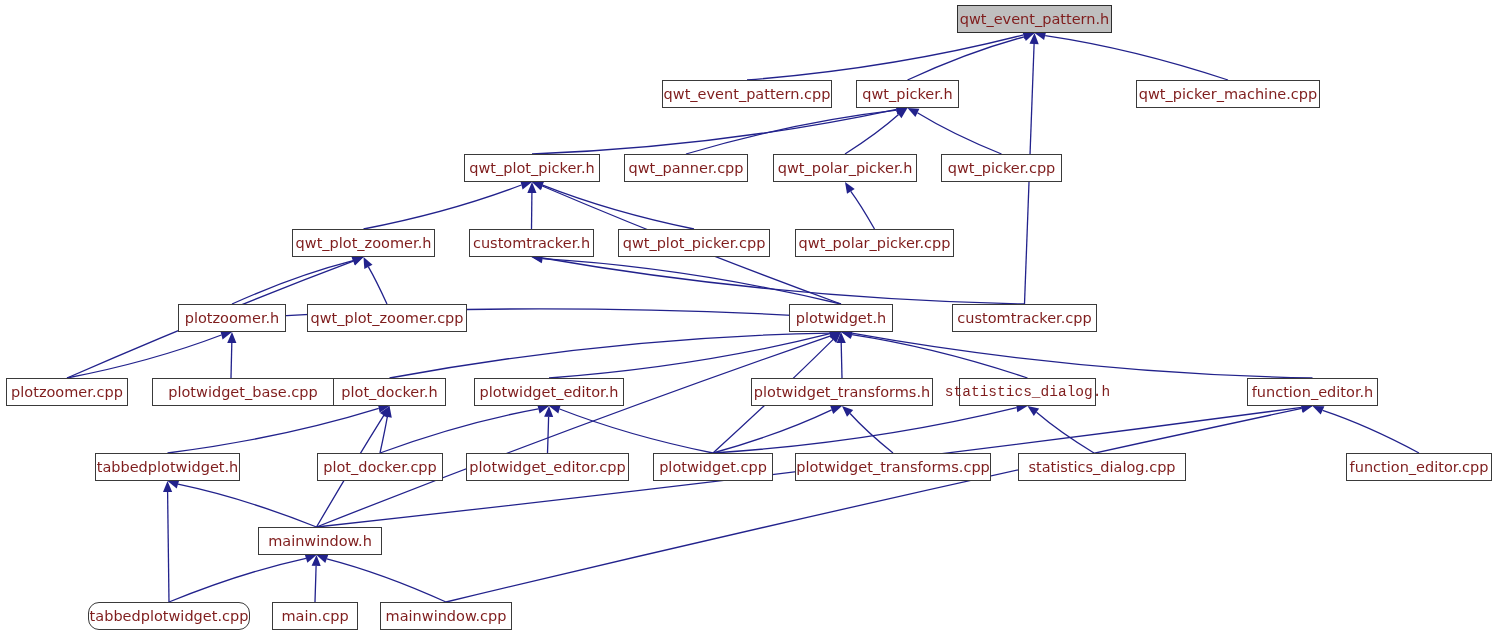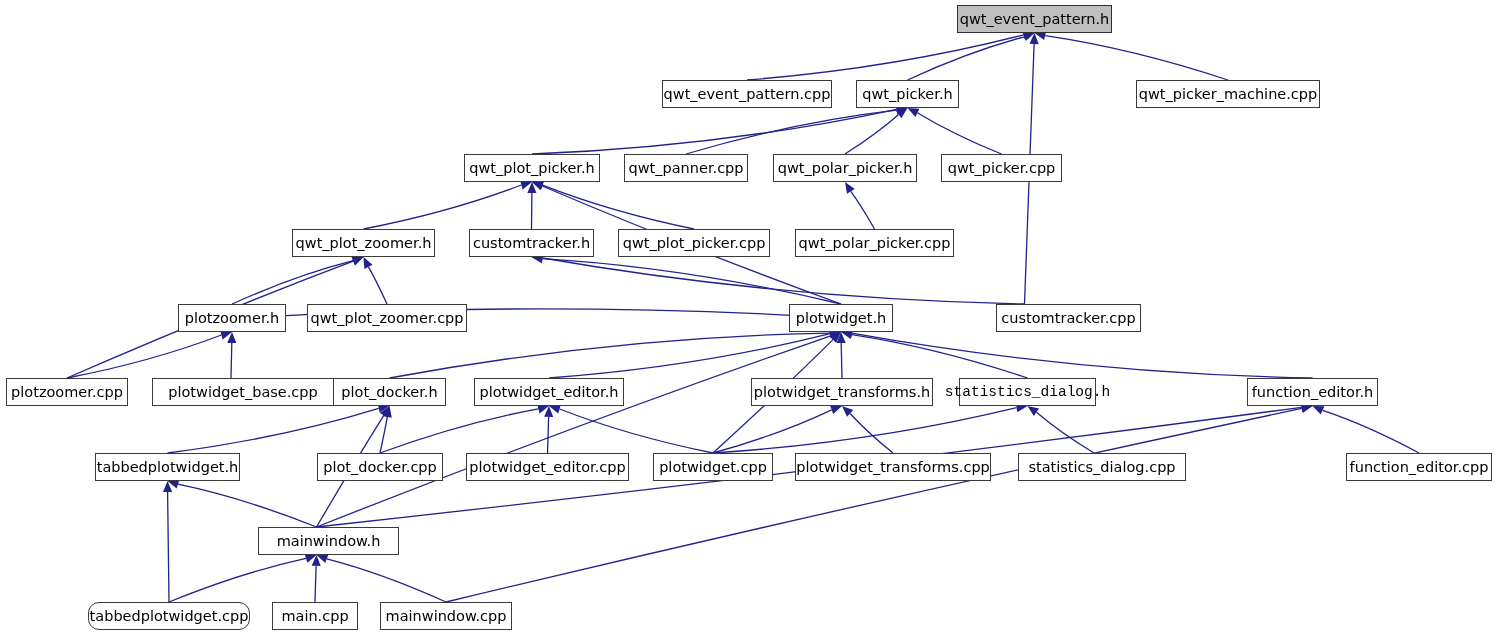--- a/index.html
+++ b/index.html
@@ -38,21 +38,21 @@
   .node-box {
     position: absolute;
     box-sizing: border-box;
     background: #ffffff;
     border: 1.3px solid #3a3a3a;
     display: flex;
     align-items: center;
     justify-content: center;
     white-space: nowrap;
     font-size: 14.5px;
-    color: #000000;
+    color: #7f1d1d;
     letter-spacing: 0px;
     height: 28px;
     line-height: 26px;
     font-family: "DejaVu Sans", sans-serif;
   }
   .node-box.root {
     background: #bfbfbf;
     border-color: #2e2e2e;
   }
   .node-label {
@@ -199,21 +199,21 @@
       </div>
       <div class="node-box" style="left: 178px; top: 304px; width: 108px;">
         <span class="node-label">plotzoomer.h</span>
       </div>
       <div class="node-box" style="left: 307px; top: 304px; width: 160px;">
         <span class="node-label">qwt_plot_zoomer.cpp</span>
       </div>
       <div class="node-box" style="left: 789px; top: 304px; width: 104px;">
         <span class="node-label">plotwidget.h</span>
       </div>
-      <div class="node-box" style="left: 952px; top: 304px; width: 145px; margin-left: 44px;">
+      <div class="node-box" style="left: 952px; top: 304px; width: 145px;">
         <span class="node-label">customtracker.cpp</span>
       </div>
       <div class="node-box" style="left: 6px; top: 378px; width: 122px;">
         <span class="node-label">plotzoomer.cpp</span>
       </div>
       <div class="node-box" style="left: 152px; top: 378px; width: 182px;">
         <span class="node-label">plotwidget_base.cpp</span>
       </div>
       <div class="node-box" style="left: 333px; top: 378px; width: 113px;">
         <span class="node-label">plot_docker.h</span>
@@ -244,21 +244,21 @@
       </div>
       <div class="node-box" style="left: 795px; top: 453px; width: 196px;">
         <span class="node-label">plotwidget_transforms.cpp</span>
       </div>
       <div class="node-box" style="left: 1018px; top: 453px; width: 168px;">
         <span class="node-label">statistics_dialog.cpp</span>
       </div>
       <div class="node-box" style="left: 1346px; top: 453px; width: 146px;">
         <span class="node-label">function_editor.cpp</span>
       </div>
-      <div class="node-box" style="left: 258px; top: 527px; width: 141px;">
+      <div class="node-box" style="left: 258px; top: 527px; width: 124px;">
         <span class="node-label">mainwindow.h</span>
       </div>
       <div class="node-box" style="left: 88px; top: 602px; width: 162px; border-radius: 11px;">
         <span class="node-label">tabbedplotwidget.cpp</span>
       </div>
       <div class="node-box" style="left: 272px; top: 602px; width: 86px;">
         <span class="node-label">main.cpp</span>
       </div>
       <div class="node-box" style="left: 380px; top: 602px; width: 132px;">
         <span class="node-label">mainwindow.cpp</span>

